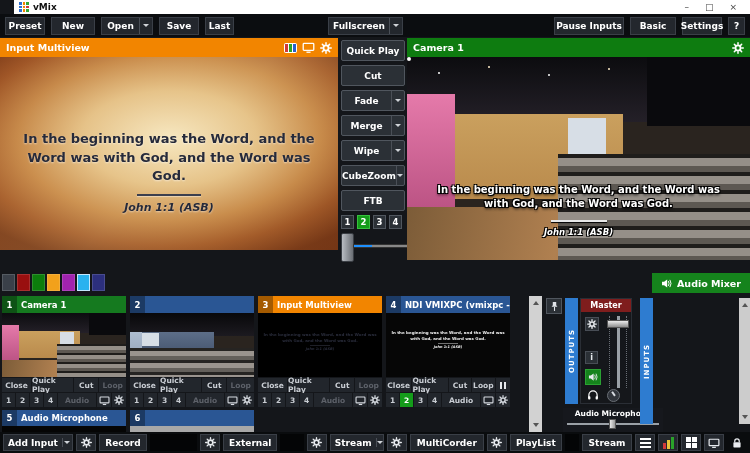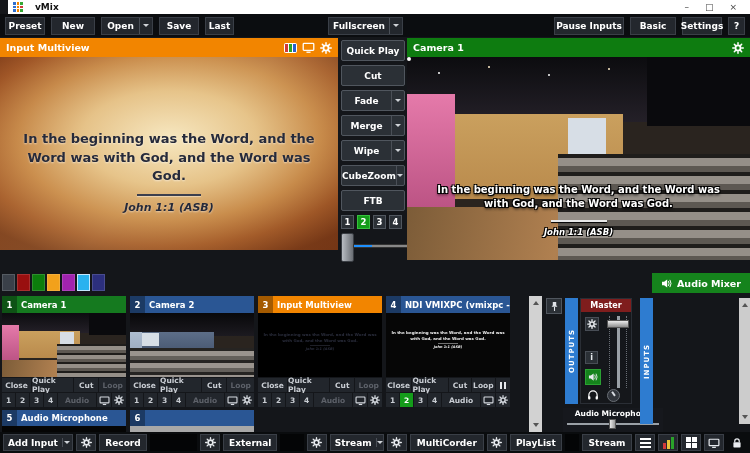--- a/index.html
+++ b/index.html
@@ -1,19 +1,19 @@
 <!DOCTYPE html>
 <html><head>
 <meta charset="utf-8">
 <style>
   html,body{margin:0;padding:0}
   body{width:750px;height:453px;background:#0f1114;font-family:"DejaVu Sans",sans-serif;color:#fff;overflow:hidden}
   .app{position:relative;width:750px;height:453px;background:#14161a}
   
-  .titlebar{position:absolute;top:0;left:8px;right:0;height:14px;background:#ffffff;display:flex;align-items:center;gap:12px;padding:0 5px;box-sizing:border-box}
+  .titlebar{position:absolute;top:0;left:14px;right:0;height:14px;background:#ffffff;display:flex;align-items:center;gap:4px;padding:0 5px;box-sizing:border-box}
   .logo{width:10px;height:10px;display:grid;grid-template-columns:repeat(3,1fr);grid-template-rows:repeat(3,1fr);gap:1px}
   .logo i{display:block}
   .tb-title{color:#111;font-size:9px;font-weight:700;line-height:1}
   .wbtns{margin-left:auto;display:flex;gap:16px;align-items:center;color:#444;font-size:9px;line-height:1;padding-right:8px}
   .wbtns span{cursor:default}
   
   .toolbar{position:absolute;top:14px;left:0;right:0;height:23px;background:#0b0d10;display:flex;align-items:center;padding:0 5px;box-sizing:border-box;gap:6px}
   .tbtn{background:#23272d;border:1px solid #3a3f47;color:#fff;font:700 9px "DejaVu Sans",sans-serif;height:18px;display:flex;align-items:center;justify-content:center;box-sizing:border-box;padding:0 4px;white-space:nowrap}
   .split{display:flex;align-items:stretch;padding:0}
   .split .lbl{flex:1;display:flex;align-items:center;justify-content:center;padding:0 4px}
@@ -406,21 +406,20 @@
             <svg class="ic" width="10" height="10">
               <use href="#i-gear"></use>
             </svg>
           </span>
       </div>
     </div>
 
     <div class="ip" style="left:130px">
       <div class="ip-h h-blue">
         <span class="ip-num">2</span>
-        <span class="ip-title">Camera 2</span>
       </div>
       <div class="ip-t">
         <div class="scene cam2">
           <div class="sc-ceiling"></div>
           <div class="sc-backwall"></div>
           <div class="sc-leftwall"></div>
           <div class="sc-screen"></div>
           <div class="sc-glass">
             <i style="left:30%;top:33%;width:6%;height:12%;background:#e8c23a"></i>
             <i style="left:37%;top:36%;width:6%;height:12%;background:#d85aa0"></i>

